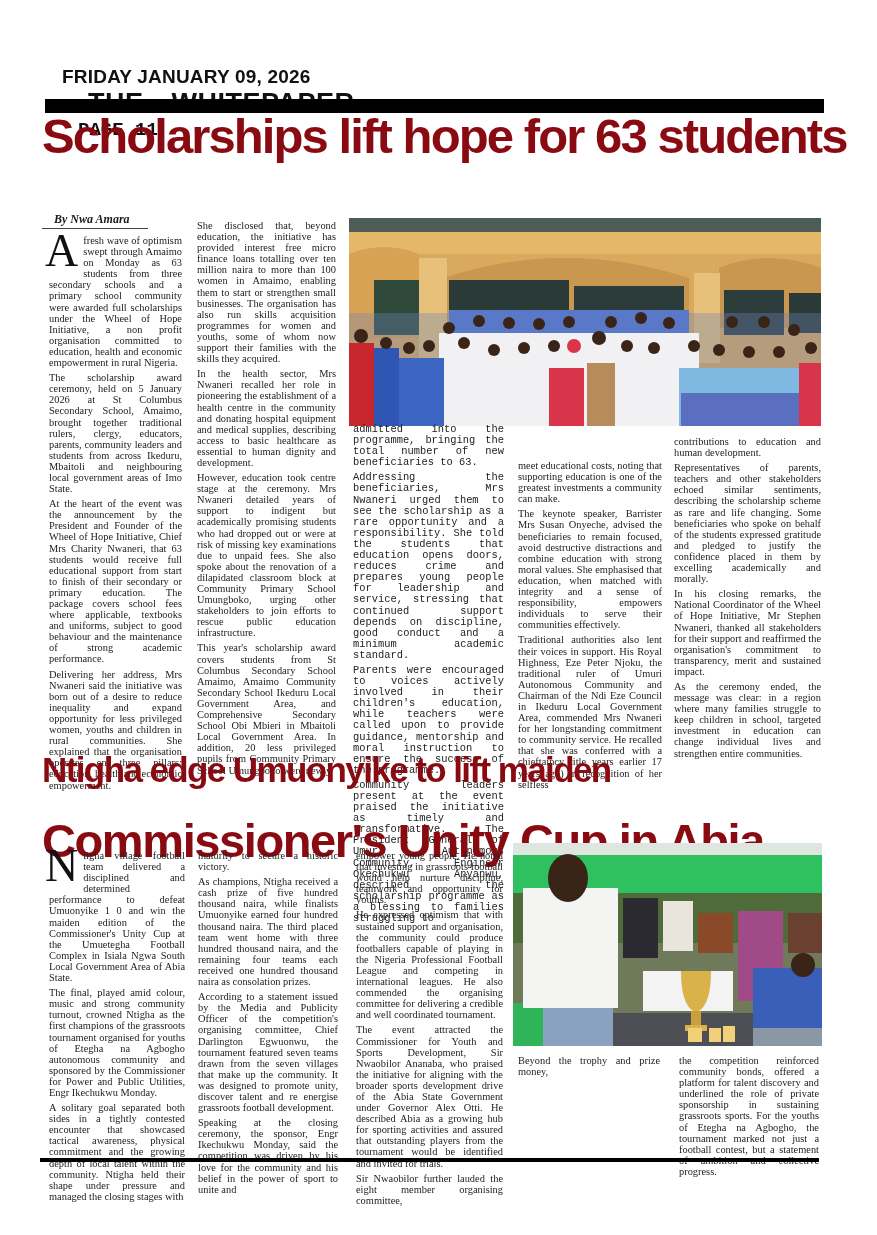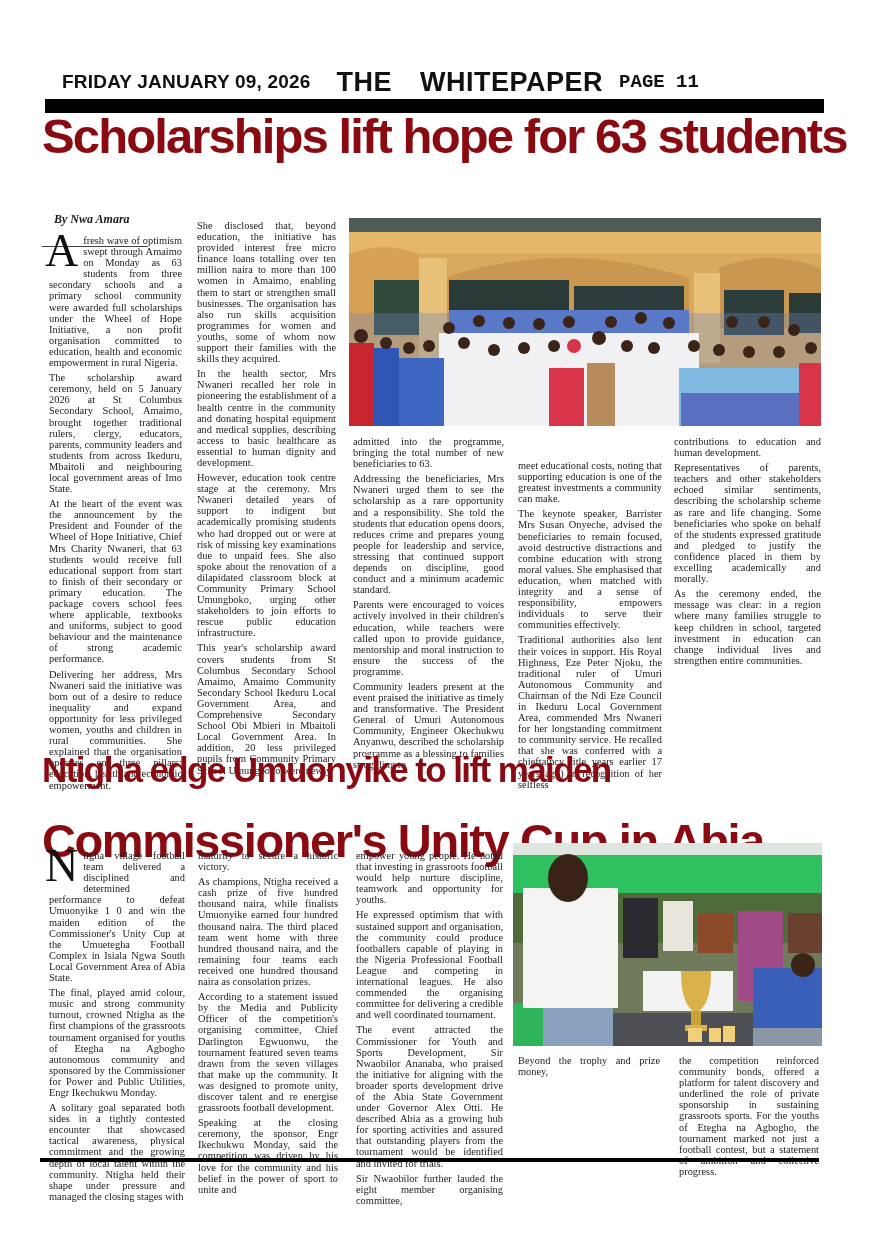--- a/index.html
+++ b/index.html
@@ -1,22 +1,22 @@
 <!DOCTYPE html>
 <html><head>
 <meta charset="utf-8">
 <style>
   * { box-sizing: border-box; margin: 0; padding: 0; }
   html, body { width: 877px; height: 1235px; background: #ffffff; overflow: hidden; }
   body { position: relative; font-family: "Liberation Serif", serif; color: #1a1a1a; }
 
   .masthead {
     position: absolute; left: 62px; top: 66px; width: 760px; height: 32px;
-    display: flex; align-items: center; white-space: nowrap;
-    font-family: "Liberation Sans", sans-serif; font-weight: bold; color: #111;
+    display: flex; align-items: flex-start; white-space: nowrap;
+    font-family: "Liberation Sans", sans-serif; font-weight: bold; color: #111; flex-direction: column;
   }
   .mh-date { font-size: 19px; letter-spacing: 0.2px; }
   .mh-title { font-size: 27px; margin-left: 26px; letter-spacing: 0.5px; }
   .mh-title .gap { display: inline-block; width: 28px; }
   .mh-page { font-size: 19px; margin-left: 16px; font-family: Liberation Mono, monospace; }
 
   .rule-top { position: absolute; left: 45px; top: 99px; width: 779px; height: 14px; background: #000; }
 
   .headline {
     position: absolute; left: 42px; width: 785px;
@@ -33,21 +33,21 @@
   .col {
     position: absolute; font-size: 10.4px; line-height: 11.1px;
     text-align: justify; color: #222;
     hyphens: manual;
   }
   .col p { margin: 4px; text-indent: 0; }
 
   .byline {
     position: absolute; left: 42px; top: 212px; width: 106px;
     font-family: "Liberation Serif", serif; font-style: italic; font-weight: bold;
-    font-size: 12px; padding-left: 12px; border-bottom: 1.5px solid #444; padding-bottom: 19px;
+    font-size: 12px; padding-left: 12px; border-bottom: 1.5px solid #444; padding-bottom: 1px;
   }
 
   .dropcap {
     float: left; font-size: 46px; line-height: 36px; margin: 2px 5px 0 0;
     font-family: "Liberation Serif", serif; color: #111;
   }
 
   .photo {
     position: absolute; overflow: hidden;
   }
@@ -140,36 +140,37 @@
           <circle cx="415" cy="104" r="6"></circle>
         <circle cx="430" cy="134" r="6"></circle>
           <circle cx="445" cy="112" r="6"></circle>
           <circle cx="462" cy="130" r="6"></circle>
       </g>
       <circle cx="225" cy="128" r="7" fill="#d8344a"></circle>
     </g>
   </svg>
 </div>
 
-<div class="col" style="left:349px; top:432px; width:159px;">
+<div class="col" style="left:349px; top:420px; width:159px;font-family:Liberation Mono, monospace;">
   <p>admitted into the programme, bringing the total number of new beneficiaries to 63.</p>
   <p>Addressing the beneficiaries, Mrs Nwaneri urged them to see the scholarship as a rare opportunity and a responsibility. She told the students that education opens doors, reduces crime and prepares young people for leadership and service, stressing that continued support depends on discipline, good conduct and a minimum academic standard.</p>
   <p>Parents were encouraged to voices actively involved in their children's education, while teachers were called upon to provide guidance, mentorship and moral instruction to ensure the success of the programme.</p>
   <p>Community leaders present at the event praised the initiative as timely and transformative. The President General of Umuri Autonomous Community, Engineer Okechukwu Anyanwu, described the scholarship programme as a blessing to families struggling to</p>
 </div>
 
 <div class="col" style="left:514px; top:456px; width:152px;">
   <p>meet educational costs, noting that supporting education is one of the greatest investments a community can make.</p>
   <p>The keynote speaker, Barrister Mrs Susan Onyeche, advised the beneficiaries to remain focused, avoid destructive distractions and combine education with strong moral values. She emphasised that education, when matched with integrity and a sense of responsibility, empowers individuals to serve their communities effectively.</p>
   <p>Traditional authorities also lent their voices in support. His Royal Highness, Eze Peter Njoku, the traditional ruler of Umuri Autonomous Community and Chairman of the Ndi Eze Council in Ikeduru Local Government Area, commended Mrs Nwaneri for her longstanding commitment to community service. He recalled that she was conferred with a chieftaincy title years earlier 17 years ago) in recognition of her selfless</p>
 </div>
 
 <div class="col" style="left:670px; top:432px; width:155px;">
   <p>contributions to education and human development.</p>
   <p>Representatives of parents, teachers and other stakeholders echoed similar sentiments, describing the scholarship scheme as rare and life changing. Some beneficiaries who spoke on behalf of the students expressed gratitude and pledged to justify the confidence placed in them by excelling academically and morally.</p>
+  <p>In his closing remarks, the National Coordinator of the Wheel of Hope Initiative, Mr Stephen Nwaneri, thanked all stakeholders for their support and reaffirmed the organisation's commitment to transparency, merit and sustained impact.</p>
   <p>As the ceremony ended, the message was clear: in a region where many families struggle to keep children in school, targeted investment in education can change individual lives and strengthen entire communities.</p>
 </div>
 
 <div class="headline hl2">
   <span class="hl-line" style="font-size:35px; letter-spacing:-1.6px; height:49px;">Ntigha edge Umuonyike to lift maiden</span>
   <span class="hl-line" style="font-size:47px; letter-spacing:-1.4px; margin-top:16px;">Commissioner's Unity Cup in Abia</span>
 </div>
 
 <div class="col" style="left:45px; top:846px; width:144px;">
   <span class="dropcap">N</span>

